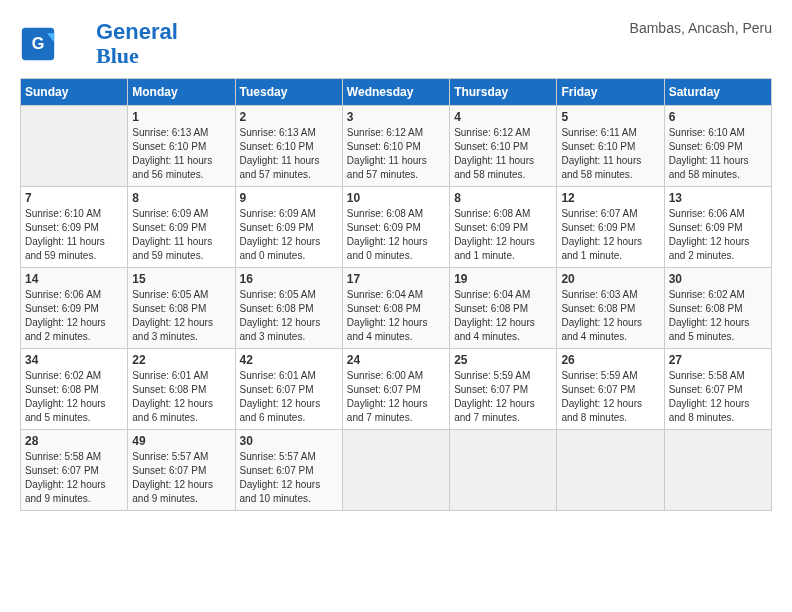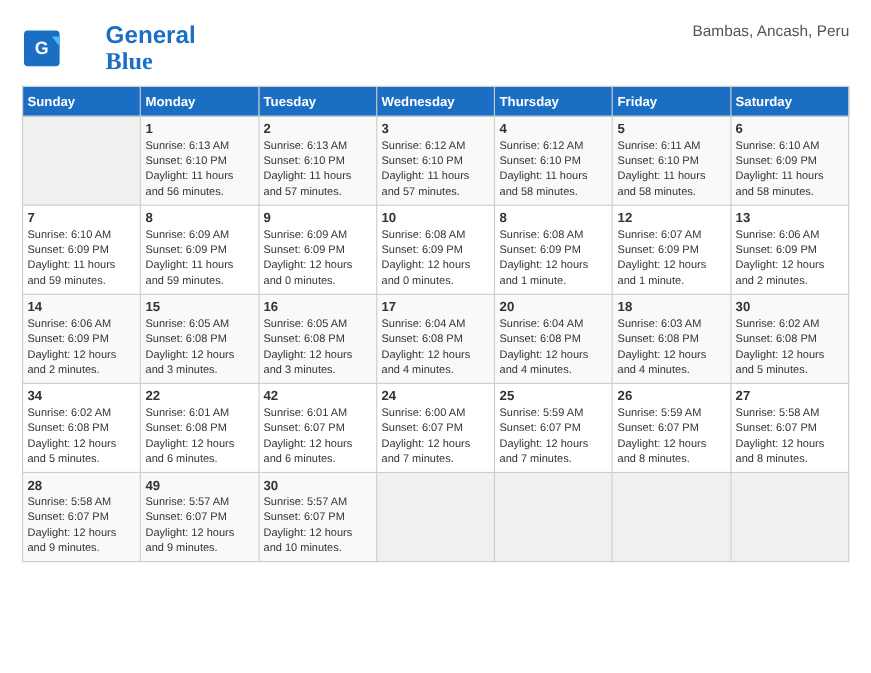--- a/index.html
+++ b/index.html
@@ -192,25 +192,25 @@
         </td>
         <td>
           <span class="day-num">16</span>
           <div class="day-info">Sunrise: 6:05 AM<br>Sunset: 6:08 PM<br>Daylight: 12 hours and 3 minutes.</div>
         </td>
         <td>
           <span class="day-num">17</span>
           <div class="day-info">Sunrise: 6:04 AM<br>Sunset: 6:08 PM<br>Daylight: 12 hours and 4 minutes.</div>
         </td>
         <td>
+          <span class="day-num">19</span>
+          <div class="day-info">Sunrise: 6:04 AM<br>Sunset: 6:08 PM<br>Daylight: 12 hours and 4 minutes.</div>
+        </td>
+        <td>
           <span class="day-num">20</span>
-          <div class="day-info">Sunrise: 6:04 AM<br>Sunset: 6:08 PM<br>Daylight: 12 hours and 4 minutes.</div>
-        </td>
-        <td>
-          <span class="day-num">18</span>
           <div class="day-info">Sunrise: 6:03 AM<br>Sunset: 6:08 PM<br>Daylight: 12 hours and 4 minutes.</div>
         </td>
         <td>
           <span class="day-num">30</span>
           <div class="day-info">Sunrise: 6:02 AM<br>Sunset: 6:08 PM<br>Daylight: 12 hours and 5 minutes.</div>
         </td>
       </tr>
       <tr>
         <td>
           <span class="day-num">34</span>

